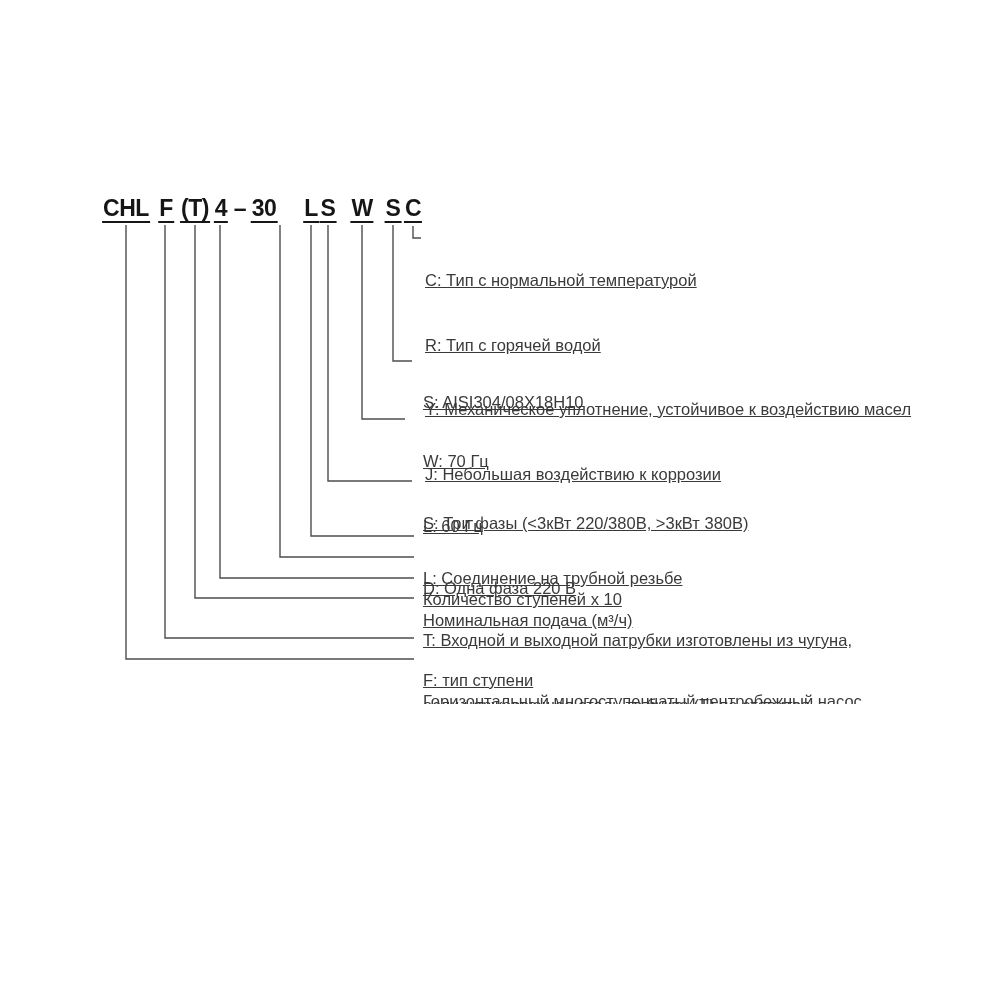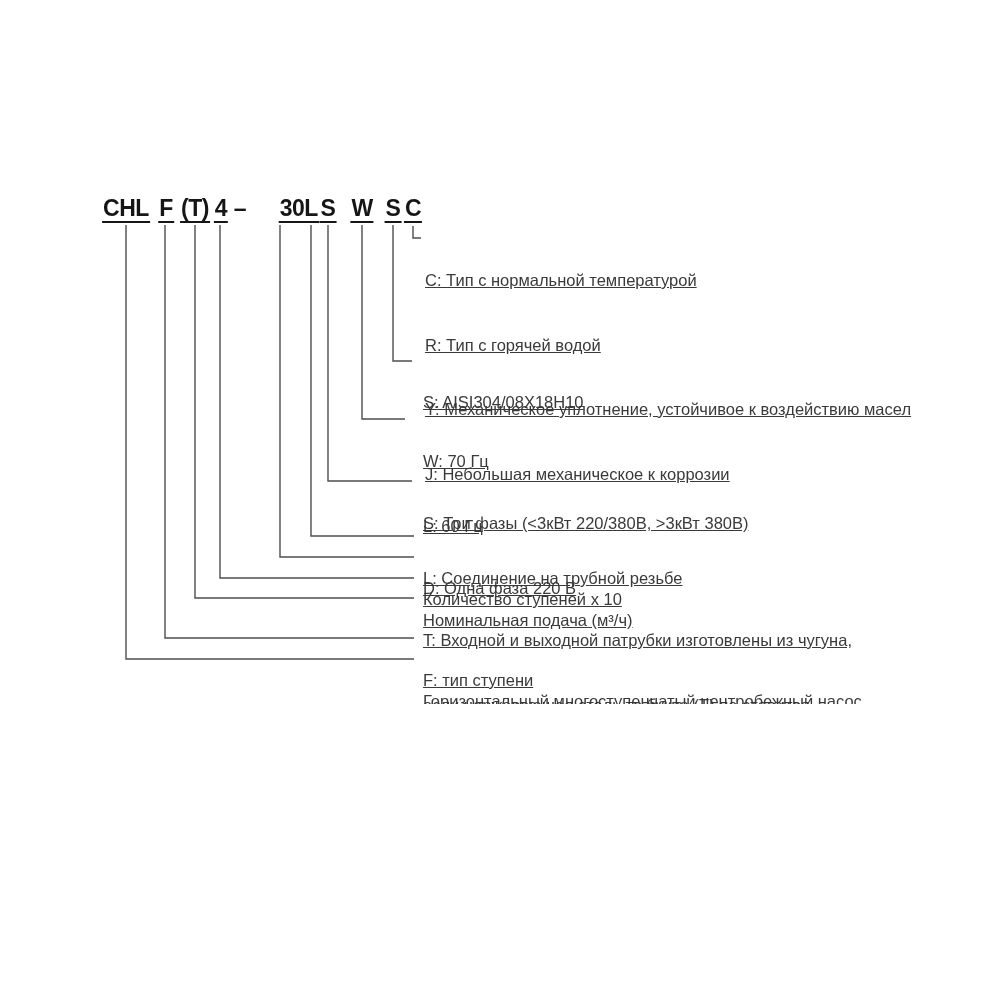--- a/index.html
+++ b/index.html
@@ -70,33 +70,33 @@
     <polyline points="393,225 393,361 412,361"></polyline>
     <polyline points="413,226 413,238 421,238"></polyline>
   </svg>
 
   <div>
     <span class="seg u" style="left:126px">CHL</span>
     <span class="seg u" style="left:166px">F</span>
     <span class="seg u" style="left:195px">(T)</span>
     <span class="seg u" style="left:221px">4</span>
     <span class="seg" style="left:240px">–</span>
-    <span class="seg u" style="left:292px">30</span>
+    <span class="seg u" style="left:264px">30</span>
     <span class="seg u" style="left:311px">L</span>
     <span class="seg u" style="left:328px">S</span>
     <span class="seg u" style="left:362px">W</span>
     <span class="seg u" style="left:393px">S</span>
     <span class="seg u" style="left:413px">C</span>
   </div>
 
   <div class="block" style="left:425px; top:227px">
     <div class="ln">C: Тип с нормальной температурой</div>
     <div class="ln">R: Тип с горячей водой</div>
     <div class="ln">Y: Механическое уплотнение, устойчивое к воздействию масел</div>
-    <div class="ln">J: Небольшая механическое к коррозии</div>
+    <div class="ln">J: Небольшая воздействию к коррозии</div>
   </div>
 
   <div class="block" style="left:423px; top:349px">
     <div class="ln">S: AISI304/08X18H10</div>
   </div>
 
   <div class="block" style="left:423px; top:408px">
     <div class="ln">W: 70 Гц</div>
     <div class="ln">L: 60 Гц</div>
   </div>

